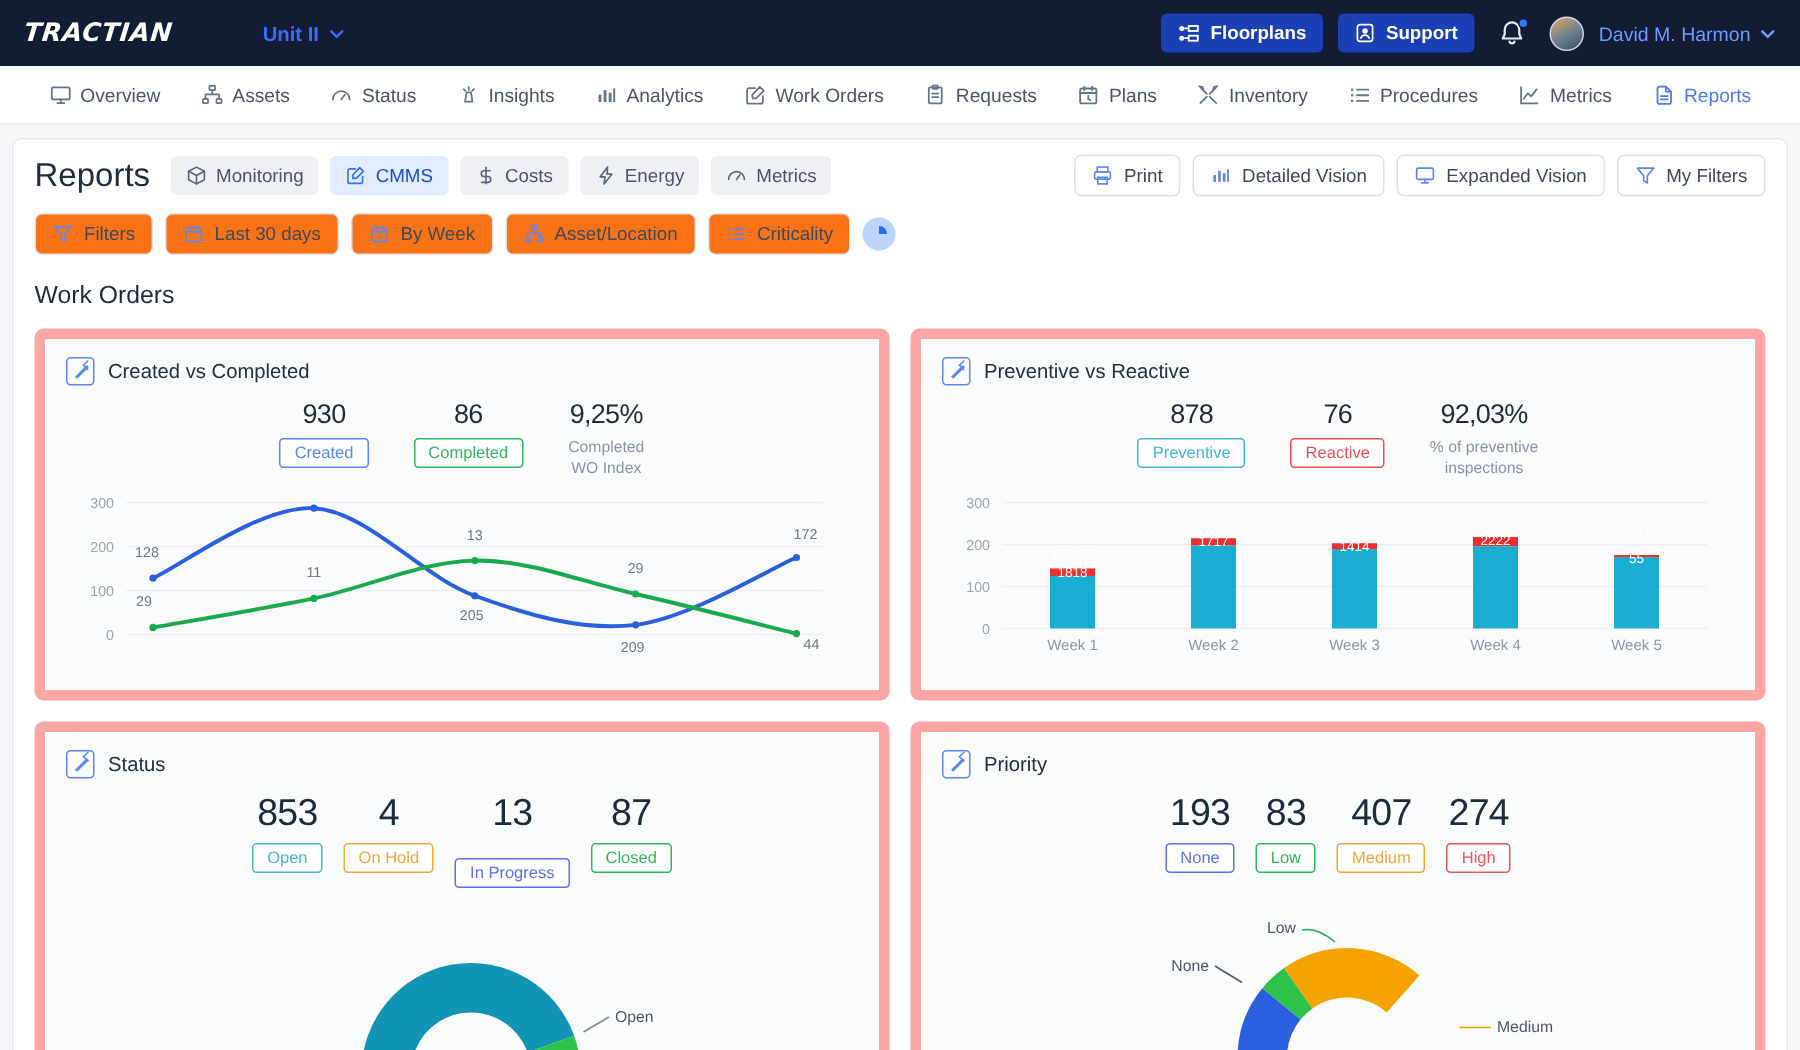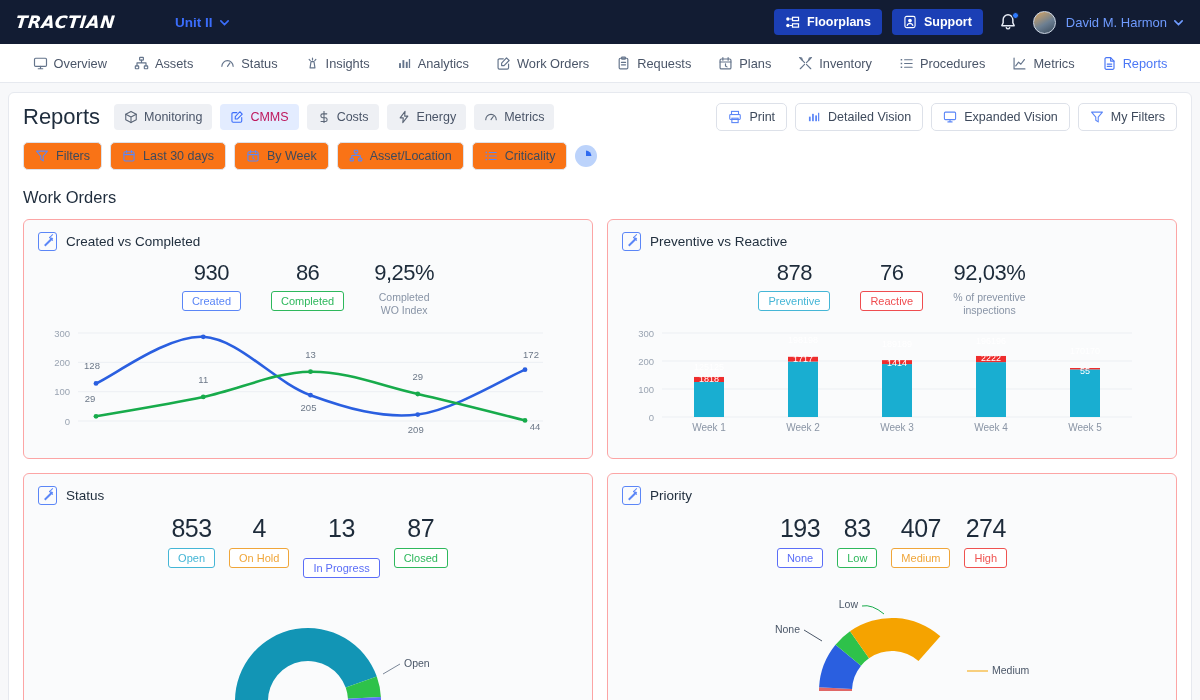--- a/index.html
+++ b/index.html
@@ -61,21 +61,21 @@
     margin:9px 8px 0 8px; background:#fff; border:1px solid #e6e9ef;
     border-radius:6px; height:649px; overflow:hidden; position:relative;
   }
   .panel-head{ padding:10px 14px 0 14px; }
   .row1{ display:flex; align-items:center; gap:8px; }
   .page-title{ font-size:22px; font-weight:normal; color:#1f2d3d; margin-right:6px; }
   .seg{
     display:flex; align-items:center; gap:6px; font-size:12.5px; color:#4a5568;
     background:#eef0f4; border-radius:4px; padding:6px 10px; cursor:pointer;
   }
-  .seg.active{ background:#e3ecff; color:#be185d; }
+  .seg.active{ background:#e3ecff; color:#1d4ed8; }
   .head-right{ margin-left:auto; display:flex; gap:8px; }
   .obtn{
     display:flex; align-items:flex-start; gap:7px; font-size:12.5px; color:#3e4a5c;
     background:#fff; border:1px solid #dde1e9; border-radius:5px;
     padding:6px 11px; cursor:pointer;
   }
   .row2{ display:flex; align-items:center; gap:8px; margin-top:11px; }
   .fbtn{
     display:flex; align-items:center; gap:7px; font-size:12.5px; color:#3e4a5c;
     background:#f97316; border:1px solid #dde1e9; border-radius:5px;
@@ -86,21 +86,21 @@
     display:flex; align-items:center; justify-content:center; cursor:pointer;
   }
   .section-title{ font-size:16.5px; color:#1f2d3d; padding:18px 14px 0 14px; }
 
   
   .grid{
     display:grid; grid-template-columns:1fr 1fr; gap:14px;
     padding:12px 14px 0 14px;
   }
   .card{
-    background:#fafbfc; border:1px solid #fca5a5; border-radius:6px;
+    background:#fafbfc; border:7px solid #fca5a5; border-radius:6px;
     padding:12px 14px 8px 14px; position:relative; overflow:hidden;
   }
   .card-head{ display:flex; align-items:center; gap:9px; }
   .card-title{ font-size:13.5px; color:#22303f; }
   .edit-icon{
     width:19px; height:19px; border:1.4px solid #5b86f7; border-radius:3px;
     position:relative; flex:none;
   }
   .edit-icon::after{
     content:""; position:absolute; width:11px; height:1.6px; background:#5b86f7;
@@ -108,21 +108,21 @@
   }
   .edit-icon::before{
     content:""; position:absolute; width:4px; height:4px; background:#fff;
     border-left:1.4px solid #5b86f7; border-bottom:1.4px solid #5b86f7;
     left:11px; top:1.5px; transform:rotate(45deg);
   }
 
   
   .kpis{ display:flex; justify-content:center; gap:30px; margin-top:10px; }
   .kpi{ text-align:center; }
-  .kpi .num{ font-size:22px; color:#1d2b3a; line-height:1.08; letter-spacing:-.5px;}
+  .kpi .num{ font-size:18px; color:#1d2b3a; line-height:1.08; letter-spacing:-.5px;}
   .kpi .tag{
     display:inline-block; margin-top:6px; font-size:11px; padding:3px 9px;
     border-radius:3px; border:1px solid; background:#fff;
   }
   .kpi .sub{ font-size:10.5px; color:#8894a6; margin-top:6px; line-height:1.25; }
   .kpis.tight{ gap:14px; }
   .kpis.tight .num{ font-size:25px; }
 
   
   .chart-wrap{ margin-top:8px; }

